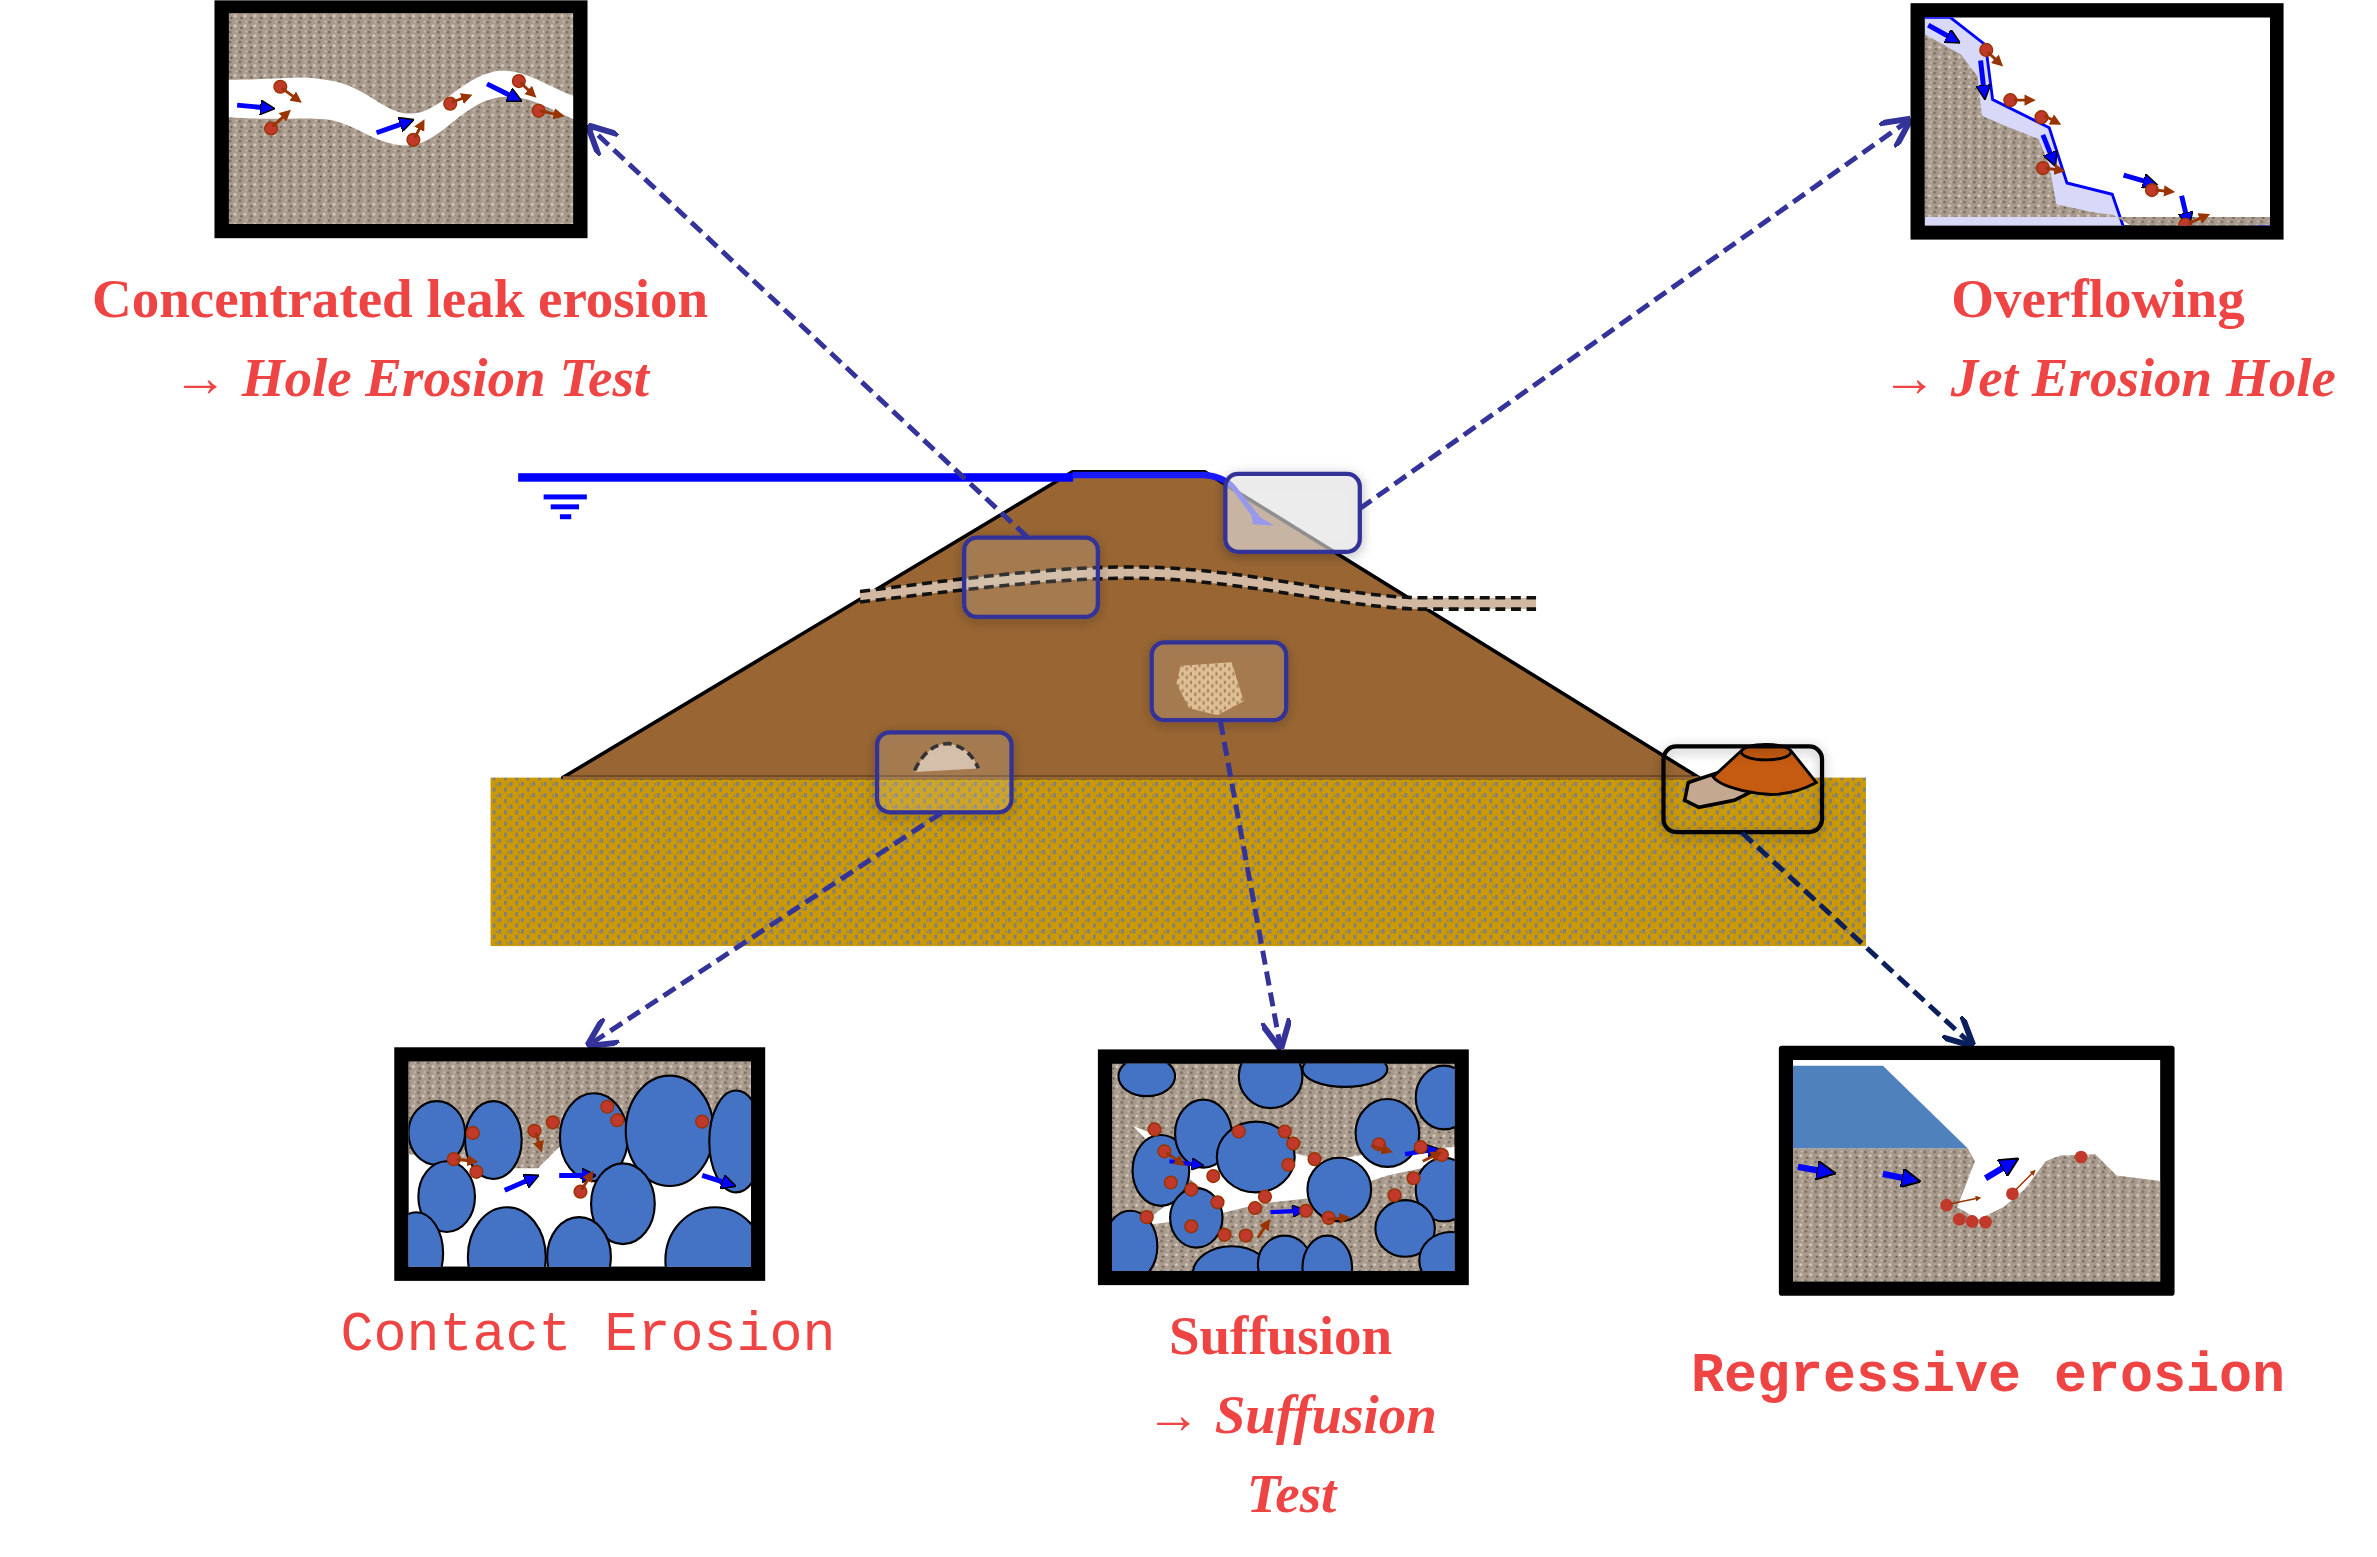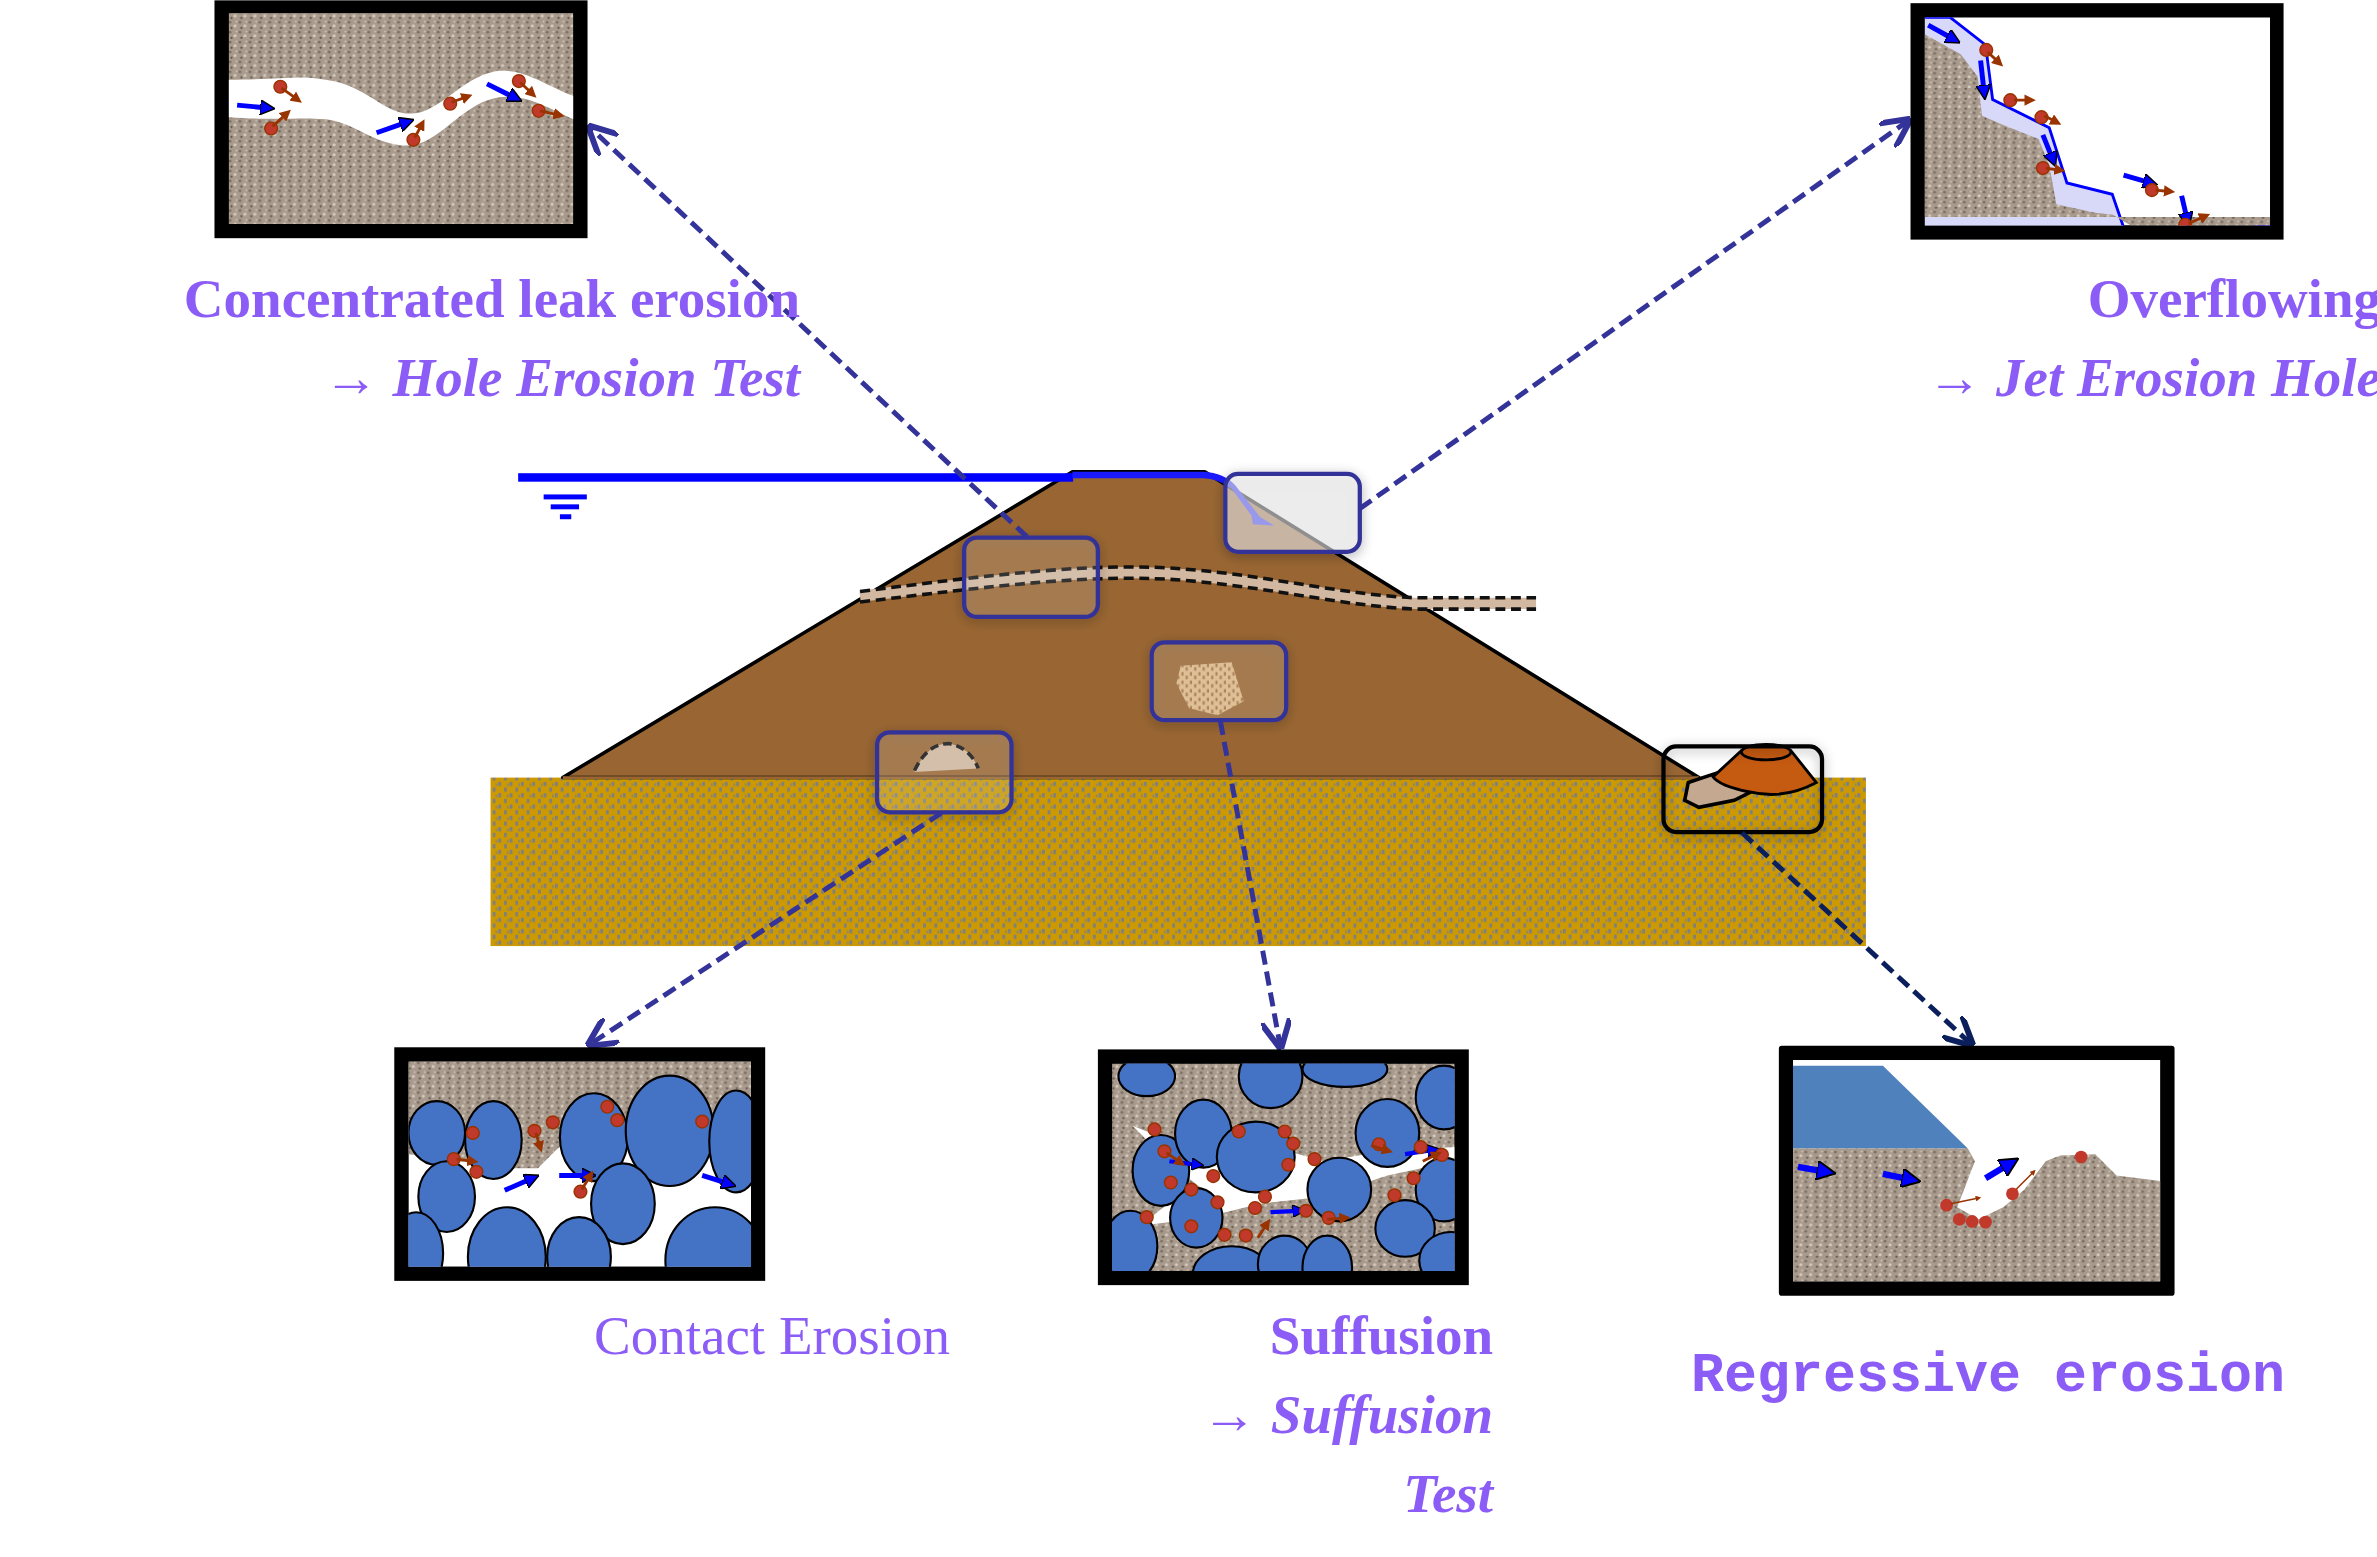--- a/index.html
+++ b/index.html
@@ -1,18 +1,18 @@
 <!DOCTYPE html>
 <html style="font-size:11.3px"><head>
 <meta charset="utf-8">
 <style>
   html, body { margin: 0; padding: 0; background: #ffffff; }
   body { width: 2377px; height: 1558px; overflow: hidden; position: relative; font-family: "Liberation Serif", "DejaVu Serif", serif; }
   svg#diagram { position: absolute; left: 0; top: 0; }
-  .label { position: absolute; color: #8b5cf6; text-align: right; font-family: "Liberation Serif", "DejaVu Serif", serif; font-size: 55px; line-height: 1; white-space: nowrap; }
+  .label { position: absolute; color: #ef4444; text-align: center; font-family: "Liberation Serif", "DejaVu Serif", serif; font-size: 55px; line-height: 1; white-space: nowrap; }
   .label .line { display: block; height: 79px; }
   .label .title { font-weight: bold; }
   .label .test { font-weight: bold; font-style: italic; padding-left: 22px; }
 </style>
 </head>
 <body>
 
 <svg id="diagram" width="2377" height="1558" viewBox="0 0 3358 2200" xmlns="http://www.w3.org/2000/svg">
   <defs>
     <filter id="noise" x="0" y="0" width="100%" height="100%">
@@ -316,21 +316,21 @@
 <div class="label" style="left:0px; top:271px; width:800px;">
   <span class="line title">Concentrated leak erosion</span>
   <span class="line test"><span style="font-style:normal;font-weight:normal;">→</span> <span>Hole Erosion Test</span></span>
 </div>
 
 <div class="label" style="left:1815px; top:271px; width:566px;">
   <span class="line title">Overflowing</span>
   <span class="line test"><span style="font-style:normal;font-weight:normal;">→</span> <span>Jet Erosion Hole</span></span>
 </div>
 
-<div class="label" style="left:242px; top:1308px; width:708px;">
+<div class="label" style="left:234px; top:1308px; width:708px;font-family:Liberation Mono, monospace;">
   <span class="line" style="font-weight:normal;">Contact Erosion</span>
 </div>
 
 <div class="label" style="left:1068px; top:1308px; width:425px;">
   <span class="line title">Suffusion</span>
   <span class="line test"><span style="font-style:normal;font-weight:normal;">→</span> <span>Suffusion</span></span>
   <span class="line test">Test</span>
 </div>
 
 <div class="label" style="left:1691px; top:1349px; width:566px;font-family:Liberation Mono, monospace;">

